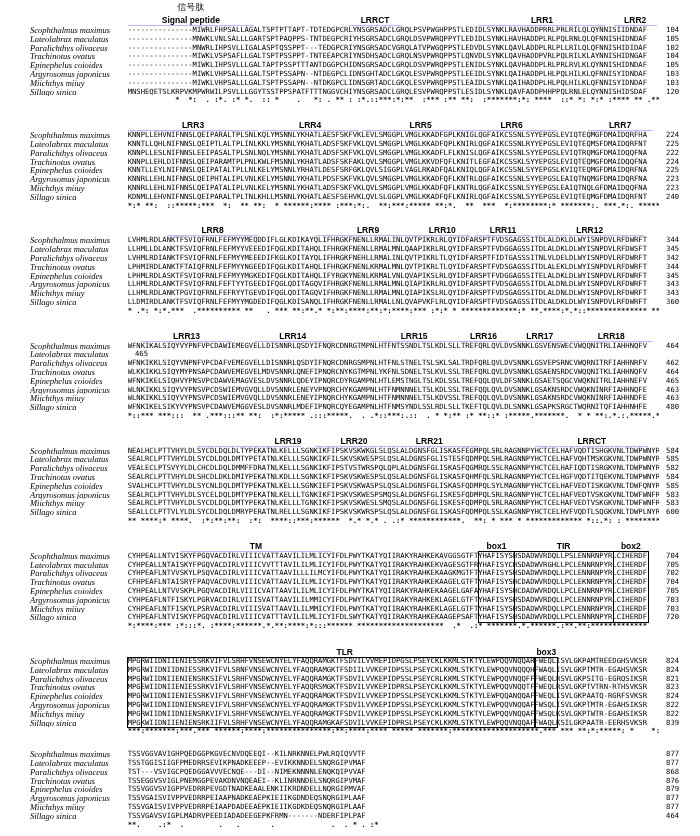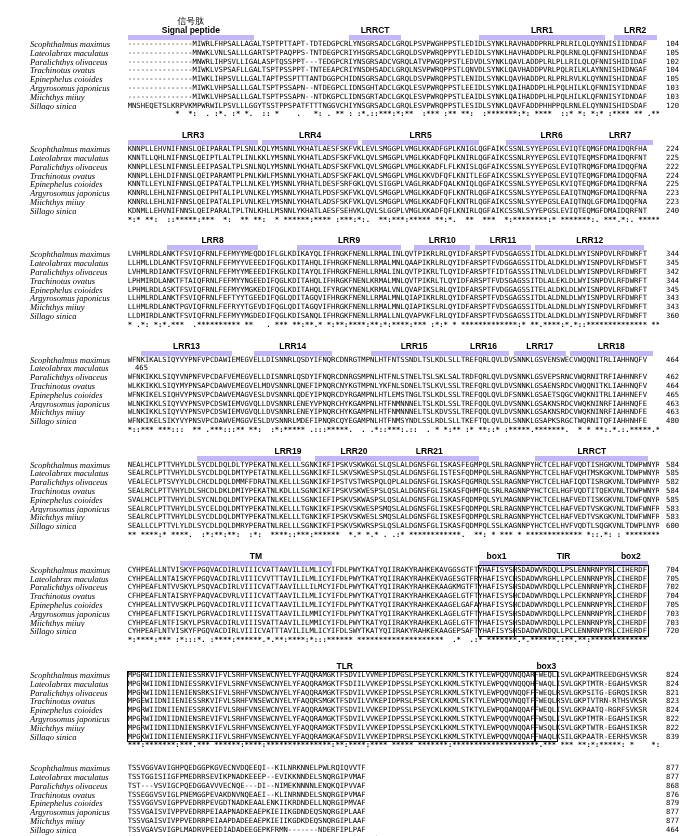--- a/index.html
+++ b/index.html
@@ -1,24 +1,24 @@
 <!DOCTYPE html>
 <html><head>
 <meta charset="utf-8">
 <style>
   html,body{margin:0;padding:0;background:#ffffff;}
   #figure{position:relative;width:700px;height:836px;background:#fff;overflow:hidden;
-          font-family:"Liberation Sans",sans-serif;color:#000;padding-top:16px;box-sizing:border-box;}
+          font-family:"Liberation Sans",sans-serif;color:#000;padding-top:2px;box-sizing:border-box;}
   .block{position:relative;margin-bottom:13px;}
   .head{position:relative;height:13px;}
   .cnhead{position:relative;height:11px;}
   .rlabel{position:absolute;bottom:0;font-family:"Liberation Sans",sans-serif;
           font-weight:bold;font-size:8.5px;line-height:10px;text-align:center;
           white-space:nowrap;color:#000;}
-  .rlabel.ul{border-bottom:5px solid #c4b5fd;}
+  .rlabel.ul{border-bottom:1px solid #c4b5fd;}
   .cnlabel{position:absolute;bottom:0;font-size:9px;line-height:11px;text-align:center;white-space:nowrap;}
   .body{position:relative;}
   .box{position:absolute;border:1px solid #000;box-sizing:border-box;}
   .row{display:flex;height:8.8px;line-height:8.8px;}
   .species{width:128px;box-sizing:border-box;padding-left:30px;
            font-family:"Liberation Serif",serif;font-style:italic;font-size:8.5px;
            white-space:nowrap;overflow:hidden;}
   .seq{width:533px;font-family:"DejaVu Sans Mono",monospace;font-size:7.2px;
        white-space:pre;overflow:hidden;letter-spacing:0;}
   .num{width:34px;padding-left:7px;font-family:"DejaVu Sans Mono",monospace;font-size:7.2px;}
@@ -85,21 +85,21 @@
             <span class="seq">           *  *:  . :*. :* *.  :: *    .   *: . ** : :*.::***:*:**  :*** :** **:  :*******:*: ****  ::* *: *:* :**** ** .**</span>
             <span class="num"></span>
           </div>
         </div>
       </div>
       <div class="block">
         <div class="head">
           <span class="rlabel ul" style="left: 128px; width: 130.05px;">LRR3</span>
           <span class="rlabel ul" style="left: 262.385px; width: 95.37px;">LRR4</span>
           <span class="rlabel ul" style="left: 362.09px; width: 117.045px;">LRR5</span>
-          <span class="rlabel ul" style="left: 506px; width: 91.035px; text-align: center;">LRR6</span>
+          <span class="rlabel ul" style="left: 466px; width: 91.035px; text-align: center;">LRR6</span>
           <span class="rlabel ul" style="left: 587.51px; width: 65.025px;">LRR7</span>
         </div>
         <div class="body">
           <div class="row">
             <span class="species">Scophthalmus maximus</span>
             <span class="seq">KNNPLLEHVNIFNNSLQEIPARALTPLSNLKQLYMSNNLYKHATLAESFSKFVKLEVLSMGGPLVMGLKKADFGPLKNIGLQGFAIKCSSNLSYYEPGSLEVIQTEQMGFDMAIDQRFHA</span>
             <span class="num">224</span>
           </div>
           <div class="row">
             <span class="species">Lateolabrax maculatus</span>
@@ -139,21 +139,21 @@
           <div class="row cons">
             <span class="species"></span>
             <span class="seq">*:* **:  ::*****:***  *:  ** **:  * ******:**** :***:*:.  **:***:***** **:*.  **  ***  *:********:* *******:. ***.*:. *******:*</span>
             <span class="num"></span>
           </div>
         </div>
       </div>
       <div class="block">
         <div class="head">
           <span class="rlabel ul" style="left: 167.015px; width: 91.035px;">LRR8</span>
-          <span class="rlabel ul" style="left: 297px; width: 104.04px;">LRR9</span>
+          <span class="rlabel ul" style="left: 316px; width: 104.04px;">LRR9</span>
           <span class="rlabel ul" style="left: 414.11px; width: 56.355px;">LRR10</span>
           <span class="rlabel ul" style="left: 474.8px; width: 56.355px;">LRR11</span>
           <span class="rlabel ul" style="left: 535.49px; width: 108.375px;">LRR12</span>
         </div>
         <div class="body">
           <div class="row">
             <span class="species">Scophthalmus maximus</span>
             <span class="seq">LVHMLRDLANKTFSVIQFRNLFEFMYYMEQDDIFLGLKDIKAYQLIFHRGKFNENLLRMALINLQVTPIKRLRLQYIDFARSPTFVDSGAGSSITDLALDKLDLWYISNPDVLRFDWRFT</span>
             <span class="num">344</span>
           </div>

